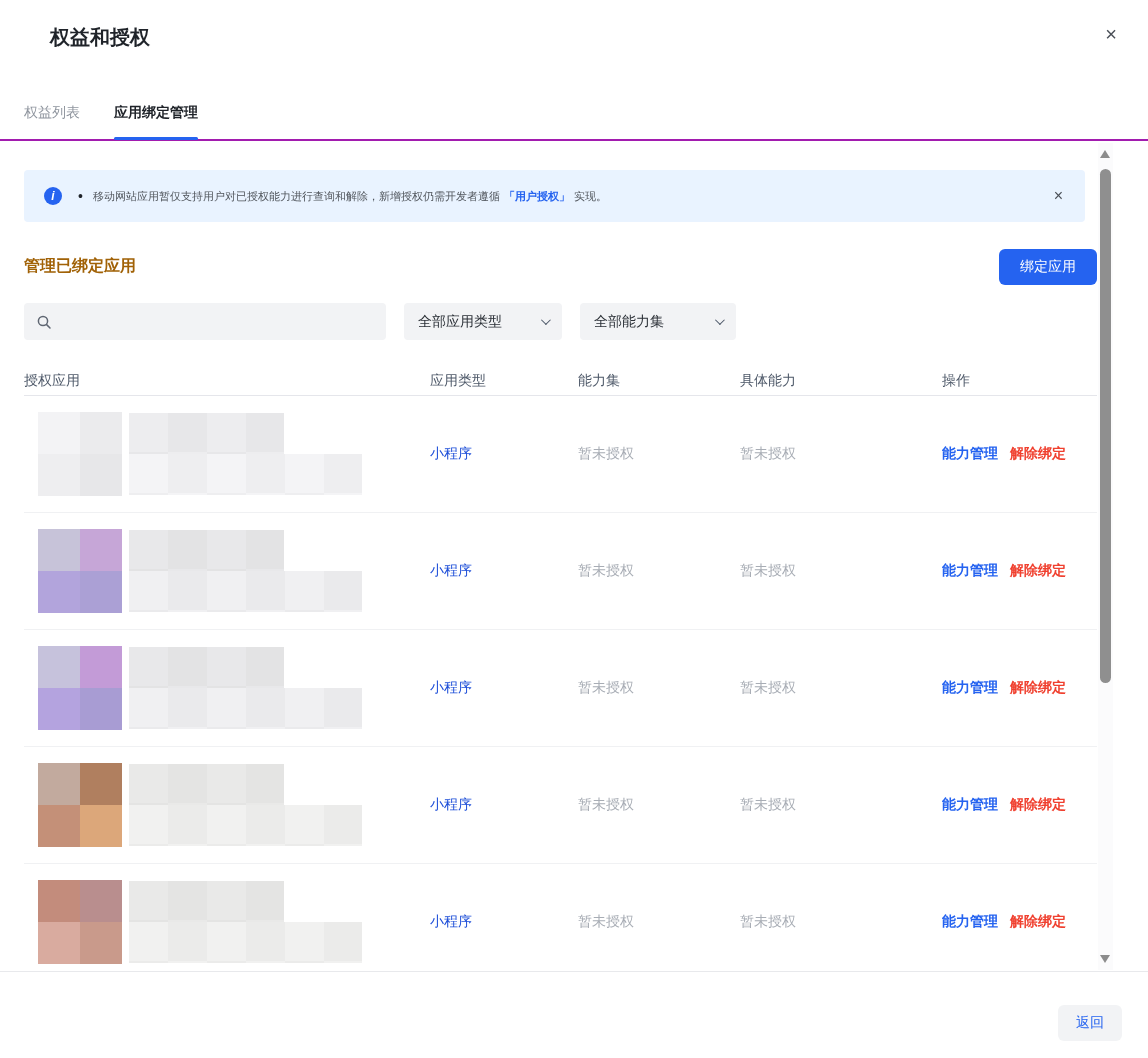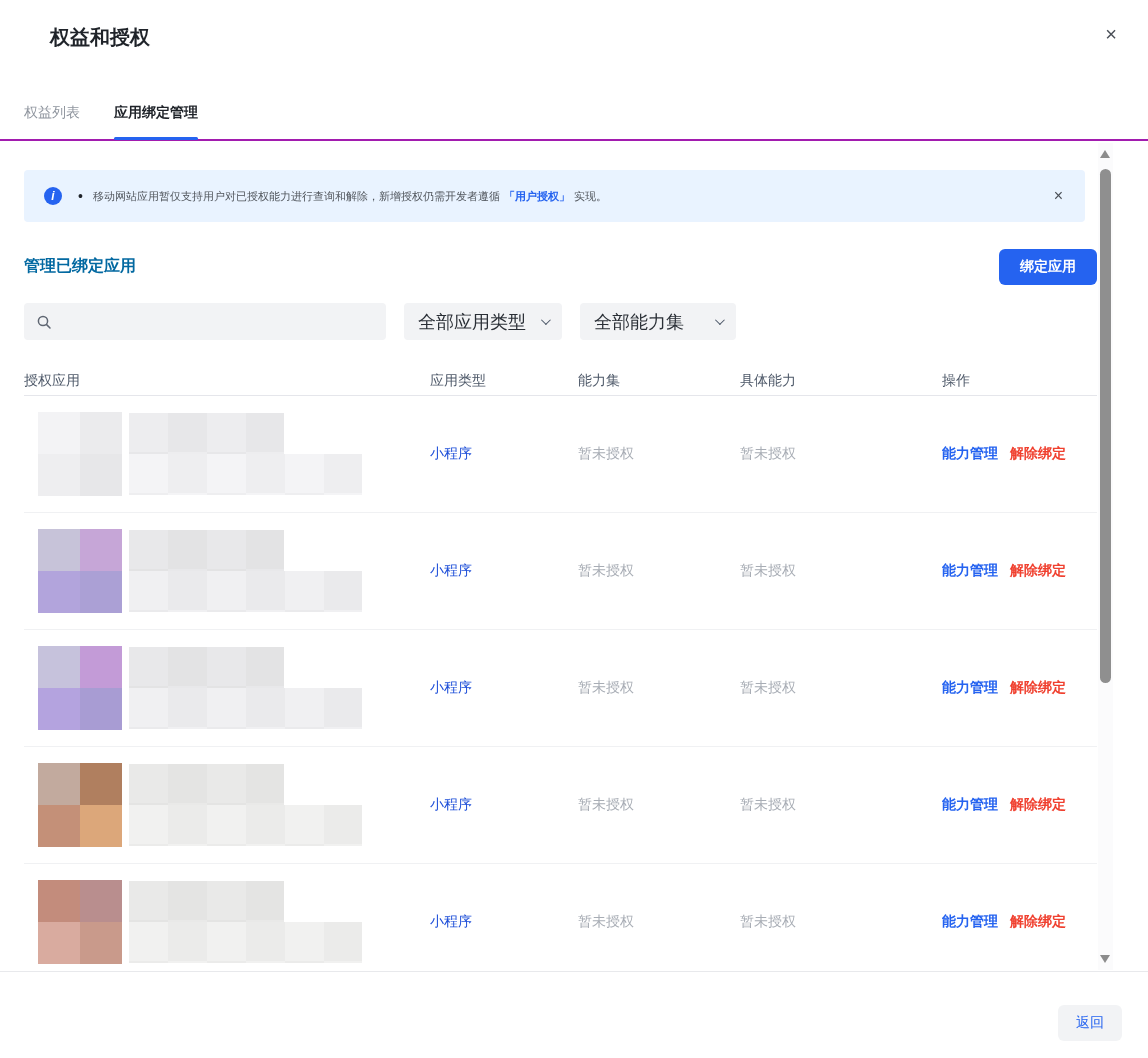--- a/index.html
+++ b/index.html
@@ -26,32 +26,32 @@
     display:flex; align-items:center; padding:0 20px; position:relative; }
   .info-icon { width:18px; height:18px; border-radius:50%; background:#2563f0; color:#fff;
     font-size:12px; font-weight:700; display:flex; align-items:center; justify-content:center; flex:0 0 18px; font-style:italic; }
   .banner-bullet { margin-left:16px; color:#1f2329; font-size:14px; }
   .banner-text { margin-left:10px; font-size:11px; color:#51565d; }
   .banner-link { color:#2563f0; font-weight:700; cursor:pointer; margin:0 4px; }
   .banner-close { position:absolute; right:22px; top:50%; transform:translateY(-50%); font-size:16px; color:#4a4f57; cursor:pointer; }
 
   
   .section-row { margin-top:25px; height:39px; display:flex; align-items:center; justify-content:space-between; }
-  .section-title { font-size:16px; font-weight:700; color:#0369a1; }
+  .section-title { font-size:16px; font-weight:700; color:#a16207; }
   .bind-btn { width:98px; height:36px; background:#2563f0; border:none; border-radius:6px;
-    color:#fff; font-size:14px; font-weight:700; cursor:pointer; font-family:inherit; }
+    color:#fff; font-size:14px; font-weight:400; cursor:pointer; font-family:inherit; }
 
   
   .filter-row { margin-top:17px; display:flex; align-items:center; }
   .search-box { width:362px; height:37px; background:#f2f3f5; border-radius:4px; display:flex; align-items:center; padding:0 12px; }
   .search-box input { flex:1; border:none; outline:none; background:transparent; font-size:14px; margin-left:8px;
     color:#1f2329; font-family:inherit; }
   .search-box input::placeholder { color:#8a9099; }
   .dropdown { height:37px; background:#f2f3f5; border-radius:4px; display:flex; align-items:center;
-    justify-content:space-between; padding:0 14px; font-size:18px; color:#2a2f36; cursor:pointer; }
+    justify-content:space-between; padding:0 14px; font-size:14px; color:#2a2f36; cursor:pointer; }
   .dd-type { width:158px; margin-left:18px; }
   .dd-cap  { width:156px; margin-left:18px; }
   .caret { width:7px; height:7px; border-right:1.6px solid #4e5969; border-bottom:1.6px solid #4e5969;
     transform:rotate(45deg) translateY(-2px); margin-left:8px; }
 
   
   .thead { margin-top:26px; height:30px; display:flex; align-items:center; border-bottom:1px solid #e5e6eb; }
   .thead .th { font-size:14px; font-weight:500; color:#4e5969; }
   .col-app { flex:0 0 406px; }
   .col-type { flex:0 0 148px; }

